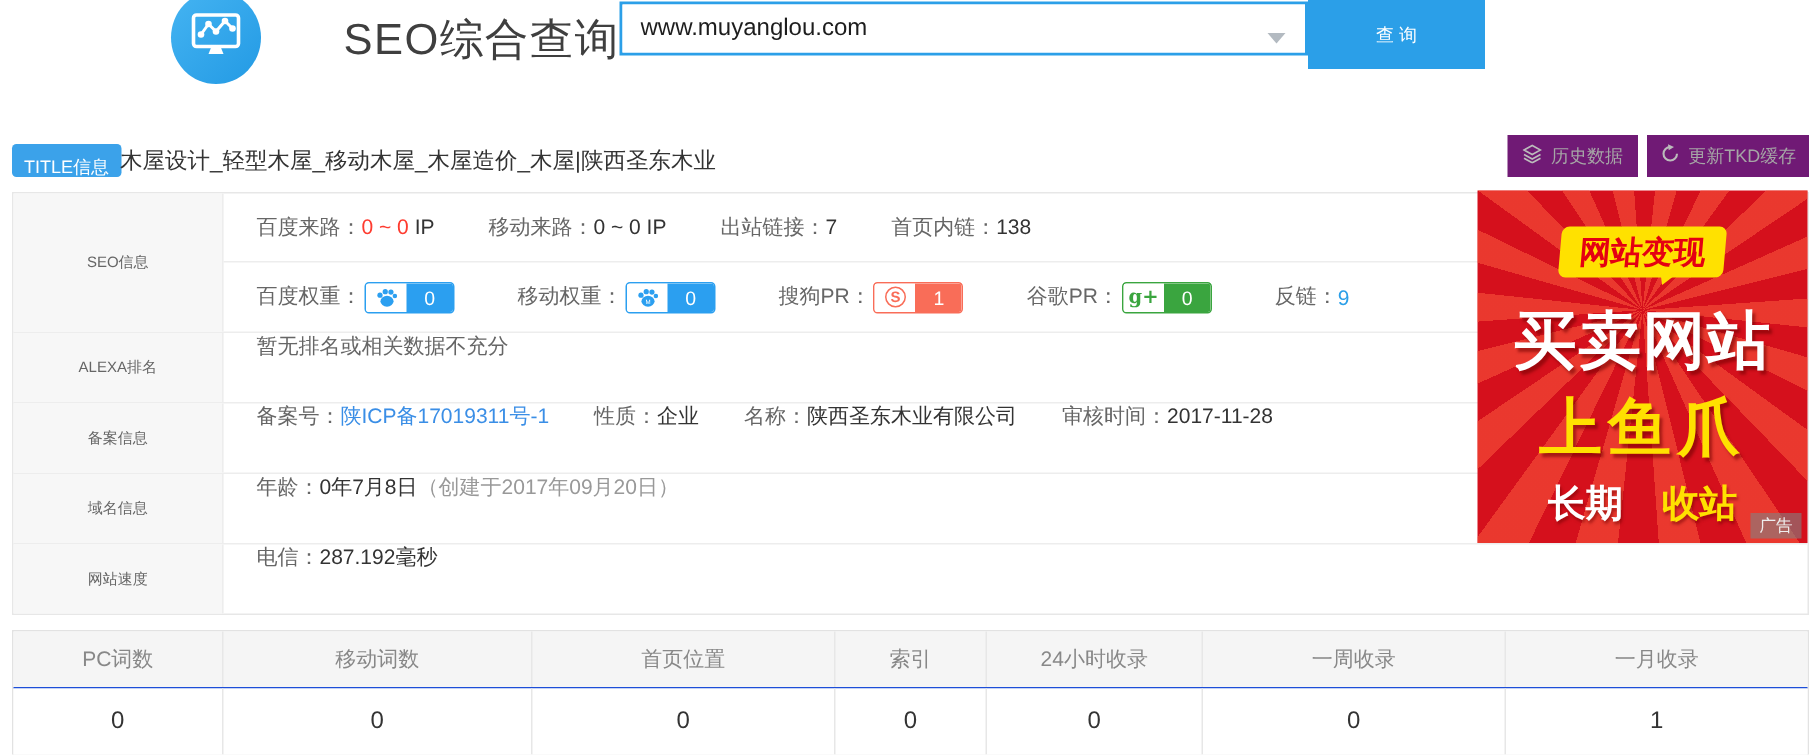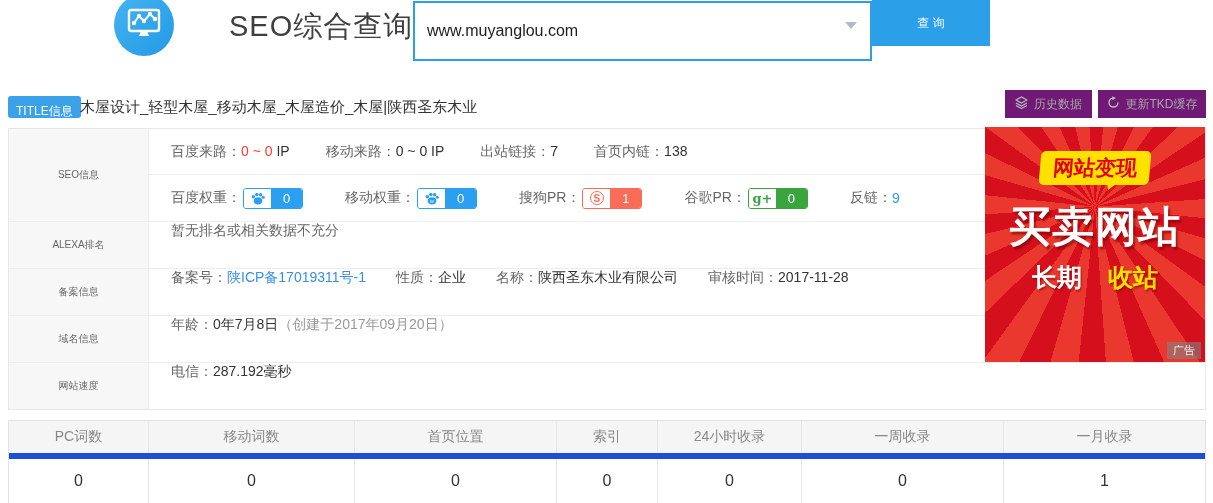--- a/index.html
+++ b/index.html
@@ -5,21 +5,21 @@
   * { margin:0; padding:0; box-sizing:border-box; }
   html,body { width:1213px; height:503px; background:#fff; overflow:hidden; position:relative;
     font-family:"Liberation Sans","DejaVu Sans",sans-serif; }
 
   
   .logo { position:absolute; left:114px; top:-6px; width:60px; height:62px; border-radius:50%;
     background:linear-gradient(135deg,#45b4f2 0%,#239ae4 100%);
     display:flex; align-items:center; justify-content:center; }
   .app-title { position:absolute; left:229px; top:7px; font-size:29px; color:#3f3f3f; letter-spacing:1px; }
 
-  .search-box { position:absolute; left:413px; top:1px; width:459px; height:60px;
+  .search-box { position:absolute; left:413px; top:1px; width:459px; height:36px;
     border:2px solid #2b9fe8; background:#fff; }
   .search-box input { width:100%; height:100%; border:none; outline:none; padding:0 34px 0 12px;
     font-size:16px; color:#1d1d1d; font-family:inherit; }
   .dd-arrow { position:absolute; right:13px; top:19px; width:0; height:0;
     border-left:6px solid transparent; border-right:6px solid transparent; border-top:7px solid #b3bac1; cursor:pointer; }
   .query-btn { position:absolute; left:872px; top:0; width:118px; height:46px; background:#2b9fe8;
     color:#fff; font-size:12px; border:none; cursor:pointer; font-family:inherit; }
 
   
   .title-badge { position:absolute; left:8px; top:96px; height:22px; line-height:22px; padding:4px 8px;
@@ -74,21 +74,21 @@
     text-shadow:2px 3px 2px rgba(110,0,0,0.55); }
   .ad-line3 { margin-top:6px; font-size:25px; font-weight:bold; color:#fff;
     text-shadow:1px 2px 2px rgba(110,0,0,0.5); }
   .ad-line3 .yellow { color:#ffe100; margin-left:26px; }
   .ad-corner { position:absolute; z-index:2; right:4px; bottom:3px; background:rgba(130,130,130,0.6);
     color:#eee; font-size:11px; padding:1px 6px; }
 
   
   .stats-table { position:absolute; left:8px; top:420px; width:1198px; border:1px solid #e2e2e2; background:#fff; }
   .srow { display:flex; }
-  .shead { background:#f5f5f5; height:38px; border-bottom:6px solid #1d4ed8; }
+  .shead { background:#f5f5f5; height:38px; border-bottom:1px solid #1d4ed8; }
   .sval { height:44px; background:#fff; }
   .scell { display:flex; align-items:center; justify-content:center; border-right:1px solid #e7e7e7; }
   .scell:last-child { border-right:none; }
   .shead .scell { color:#888; font-size:14px; }
   .sval .scell { color:#333; font-size:16px; }
   .c0{width:140px;} .c1{width:206px;} .c2{width:202px;} .c3{width:101px;} .c4{width:144px;} .c5{width:202px;} .c6{flex:1;}
 </style>
 </head>
 <body>
 
@@ -237,20 +237,21 @@
       <span class="item"><span>电信：</span><span class="val">287.192毫秒</span></span>
     </div>
   </div>
 </div>
 
 <div class="ad">
   <div class="ad-rays"></div>
   <div class="ad-inner">
     <div class="ad-bubble">网站变现</div>
     <div class="ad-line1">买卖网站</div>
+    <div class="ad-line2">上鱼爪</div>
     <div class="ad-line3"><span>长期</span><span class="yellow">收站</span></div>
   </div>
   <span class="ad-corner">广告</span>
 </div>
 
 <div class="stats-table">
   <div class="srow shead">
     <div class="scell c0">PC词数</div>
     <div class="scell c1">移动词数</div>
     <div class="scell c2">首页位置</div>

